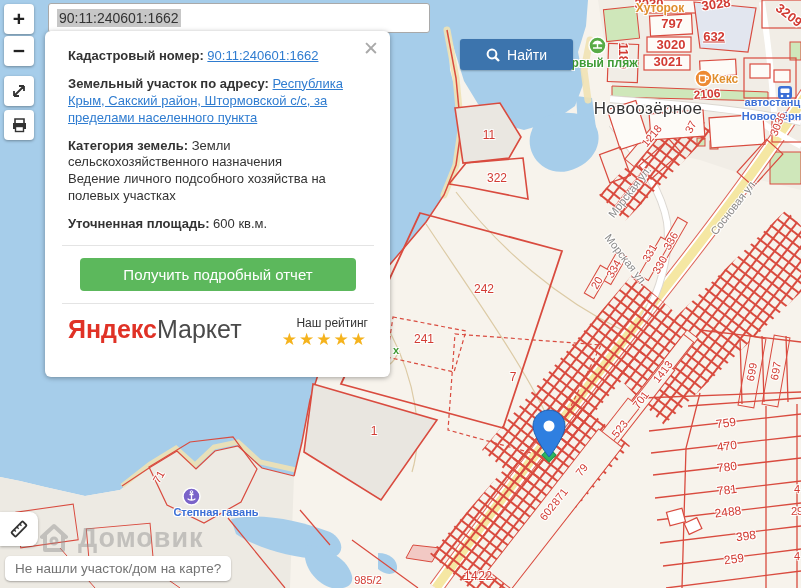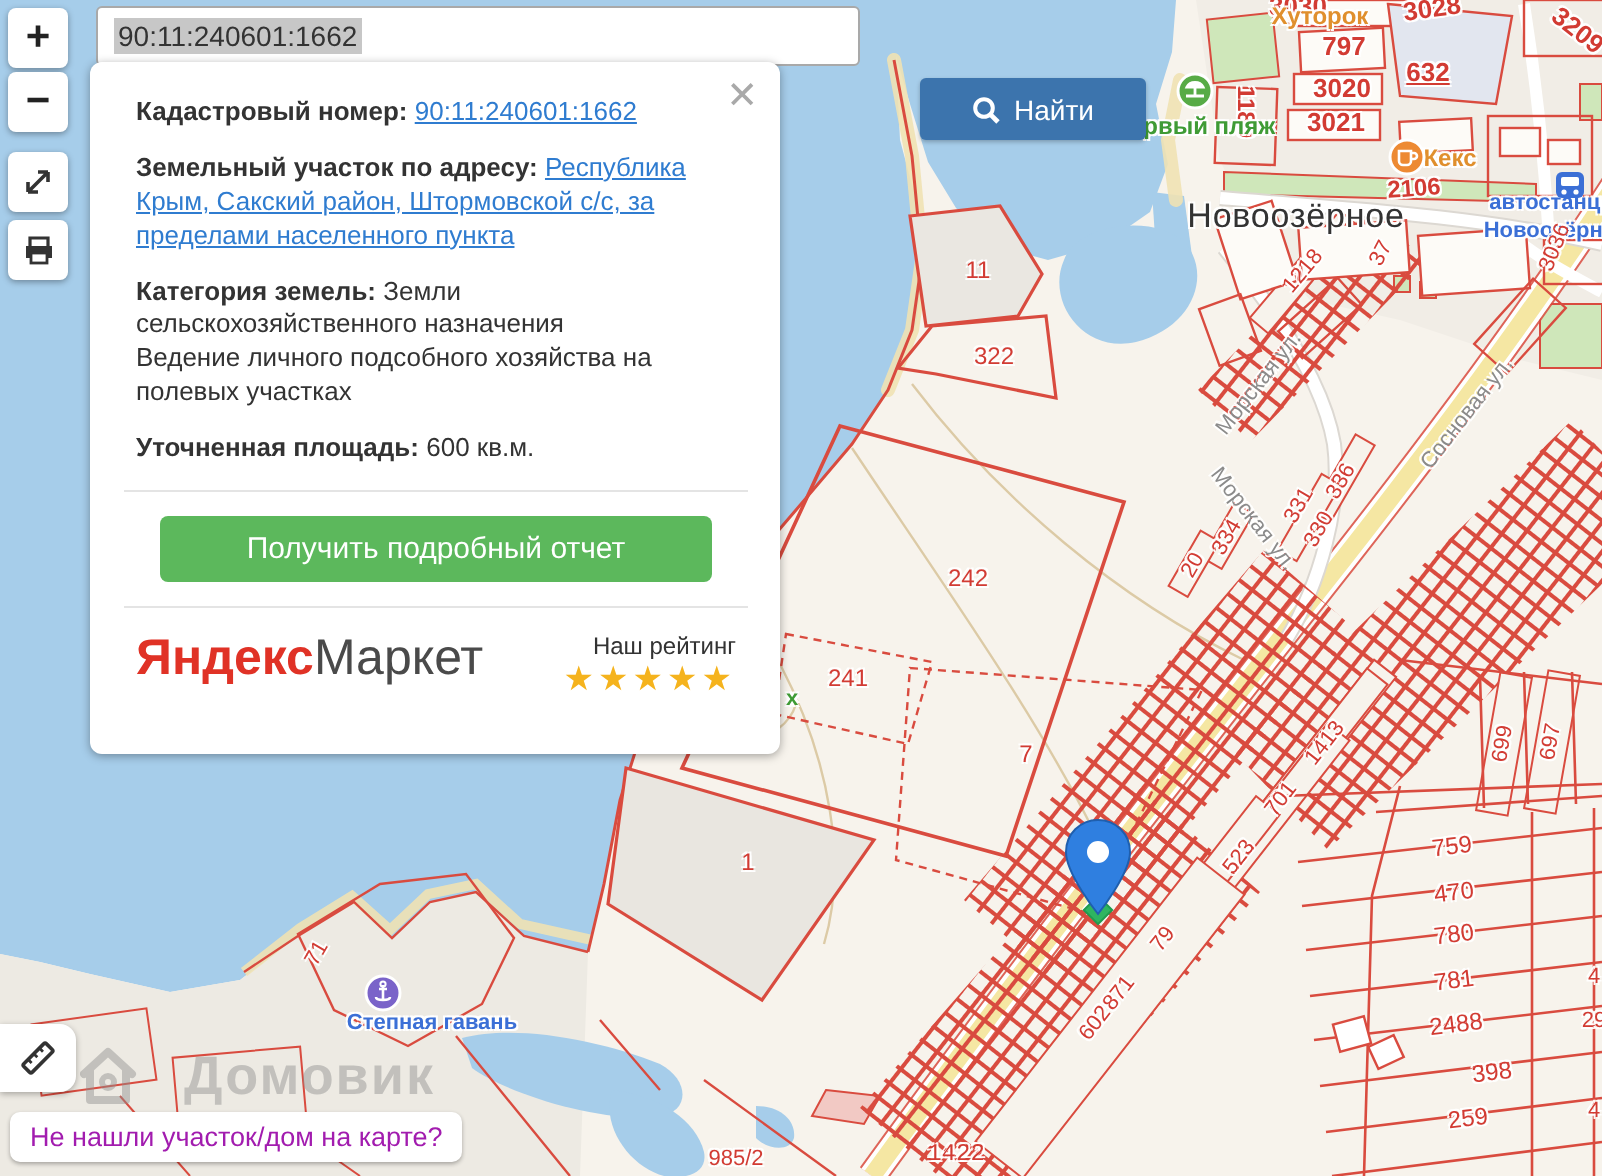--- a/index.html
+++ b/index.html
@@ -52,23 +52,23 @@
   .ylogo .mk{color:#4a4a4a;font-weight:normal;}
   .rating{text-align:right;}
   .rating .cap{font-size:12px;color:#333;}
   .rating .stars{color:#f5b31d;font-size:17px;letter-spacing:2px;line-height:1.2;}
   
   .measure-btn{position:absolute;left:0;top:512px;width:38px;height:34px;background:#fff;
     border-radius:0 8px 8px 0;box-shadow:0 1px 3px rgba(0,0,0,.3);z-index:4;display:flex;
     align-items:center;justify-content:center;cursor:pointer;}
   .prompt-pill{position:absolute;left:5px;top:556px;height:25px;background:#fff;border-radius:5px;
     box-shadow:0 1px 2px rgba(0,0,0,.3);z-index:4;display:flex;align-items:center;padding:0 10px;
-    font-size:13.5px;color:#a21caf;cursor:pointer;white-space:nowrap;}
+    font-size:13.5px;color:#737373;cursor:pointer;white-space:nowrap;}
   .watermark{position:absolute;left:36px;top:520px;z-index:3;display:flex;align-items:center;
-    gap:20px;opacity:.45;pointer-events:none;}
+    gap:6px;opacity:.45;pointer-events:none;}
   .watermark .wm-text{font-size:27px;font-weight:bold;color:#8f8f8f;letter-spacing:1px;}
 </style>
 </head>
 <body>
 
 <div class="viewport">
 
   <svg id="map-svg" width="801" height="588" viewBox="0 0 801 588" aria-hidden="true">
     <defs>
       <pattern id="g9" width="9" height="9" patternUnits="userSpaceOnUse" patternTransform="rotate(38)">

